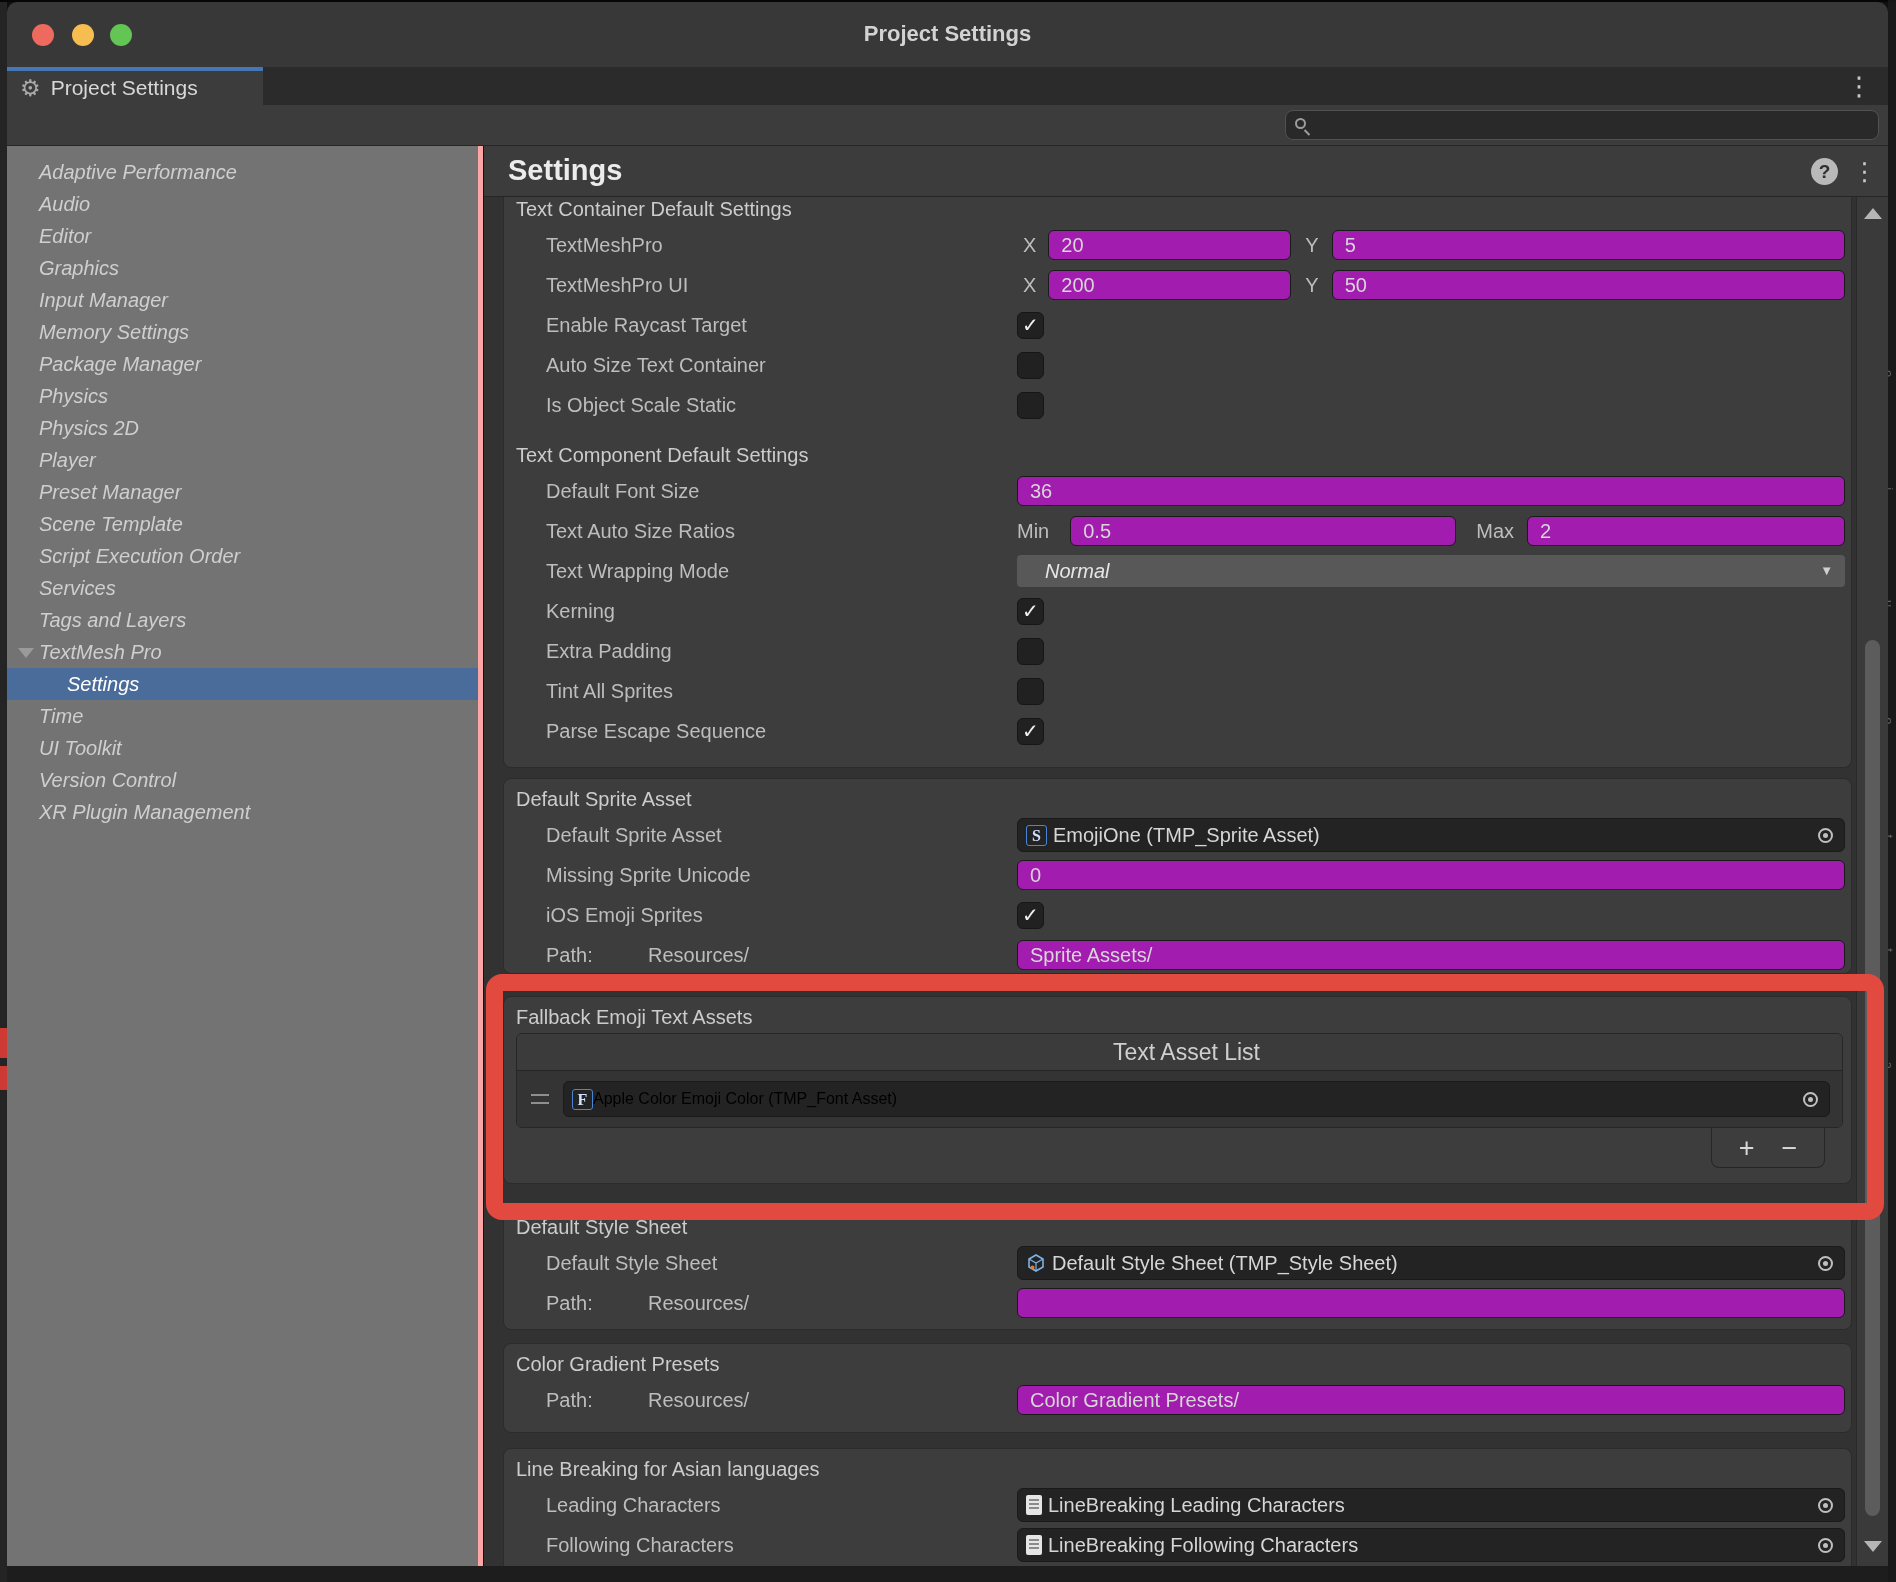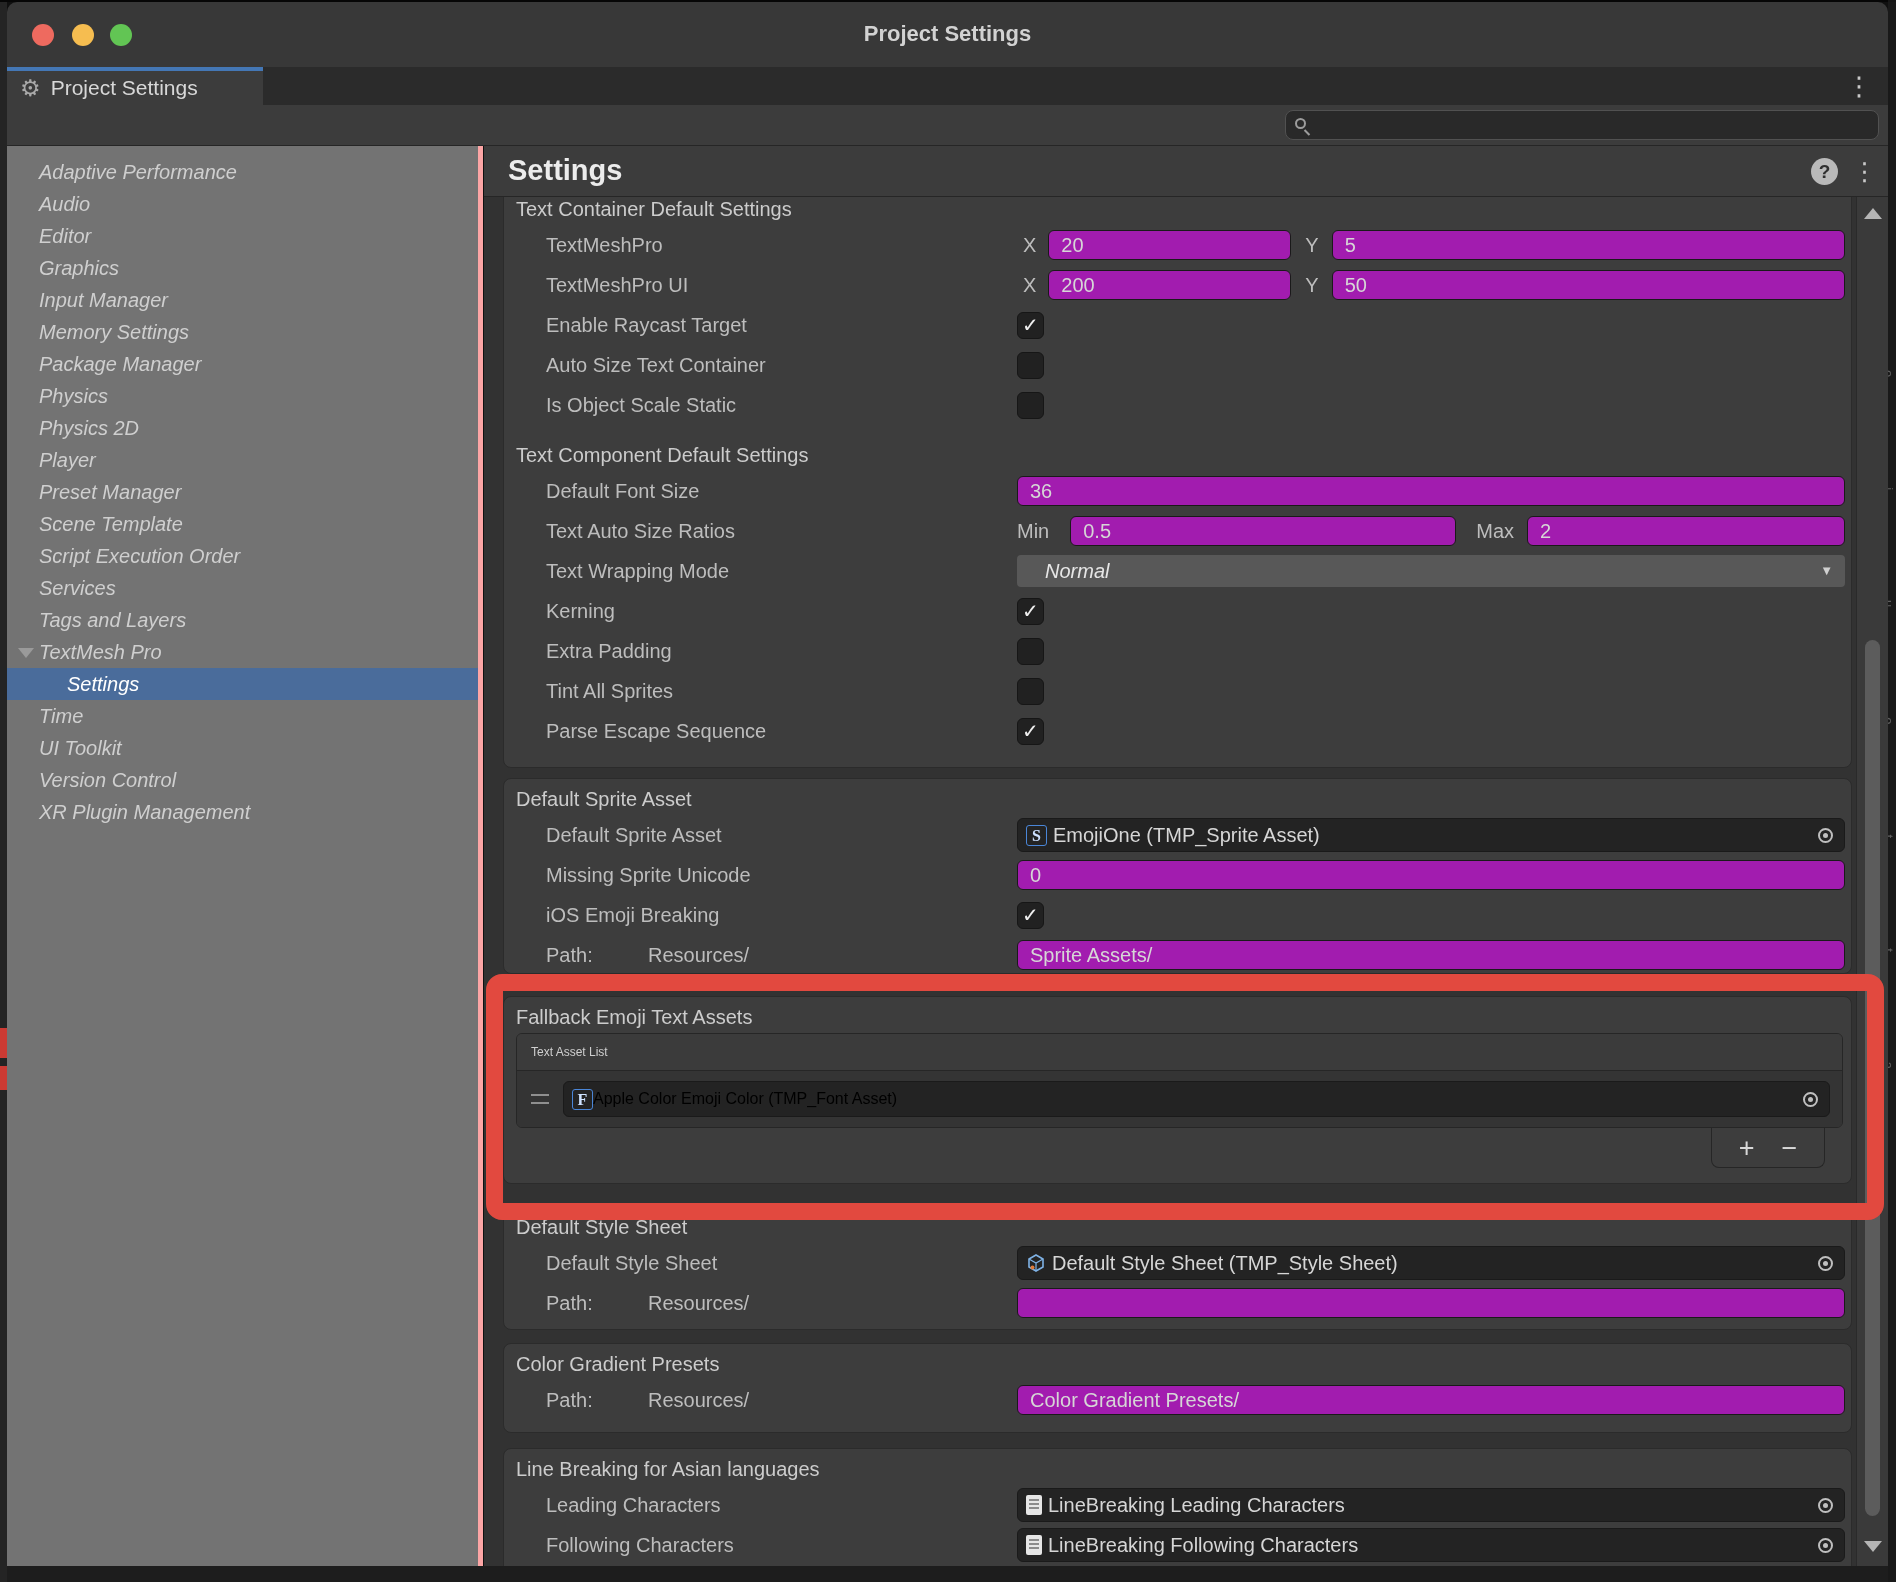--- a/index.html
+++ b/index.html
@@ -91,21 +91,21 @@
   .picker { position:absolute; right:0; top:0; bottom:0; width:38px; display:flex;
     align-items:center; justify-content:center; }
   .ring { width:15px; height:15px; border:2px solid #bfbfbf; border-radius:50%;
     display:flex; align-items:center; justify-content:center; }
   .ring .dot { width:5px; height:5px; background:#bfbfbf; border-radius:50%; }
 
   
   .list { margin:0 8px 0 12px; border:1px solid #262626; border-radius:6px;
     overflow:hidden; }
   .list-h { height:37px; background:#3b3b3b; border-bottom:1px solid #262626;
-    line-height:37px; padding-left:14px; font-size:12px; color:#cfcfcf; }
+    line-height:37px; padding-left:14px; font-size:23px; color:#cfcfcf;text-align:center; }
   .list-b { height:56px; background:#343434; display:flex; align-items:center;
     position:relative; }
   .handle { width:18px; height:10px; border-top:2px solid #8f8f8f;
     border-bottom:2px solid #8f8f8f; margin-left:14px; flex:none; }
   .list-item { position:relative; flex:1; height:36px; background:#232323;
     border:1px solid #1a1a1a; border-radius:6px; display:flex; align-items:center;
     margin-left:14px; margin-right:12px; }
   .list-f { display:flex; justify-content:flex-end; }
   .pm { width:114px; height:40px; background:#3d3d3d; border:1px solid #262626;
     border-top:none; border-radius:0 0 8px 8px; display:flex; align-items:center;
@@ -302,21 +302,21 @@
         </div>
       </div>
     </div>
     <div class="row">
       <span class="lbl">Missing Sprite Unicode</span>
       <div class="val">
           <div class="tfield full">0</div>
         </div>
     </div>
     <div class="row">
-      <span class="lbl">iOS Emoji Breaking</span>
+      <span class="lbl">iOS Emoji Sprites</span>
       <div class="val">
           <div class="cb"><span>✓</span></div>
         </div>
     </div>
     <div class="row">
       <span class="lbl">Path:</span>
       <span class="lbl lbl2">Resources/</span>
       <div class="val">
           <div class="tfield full">Sprite Assets/</div>
         </div>

